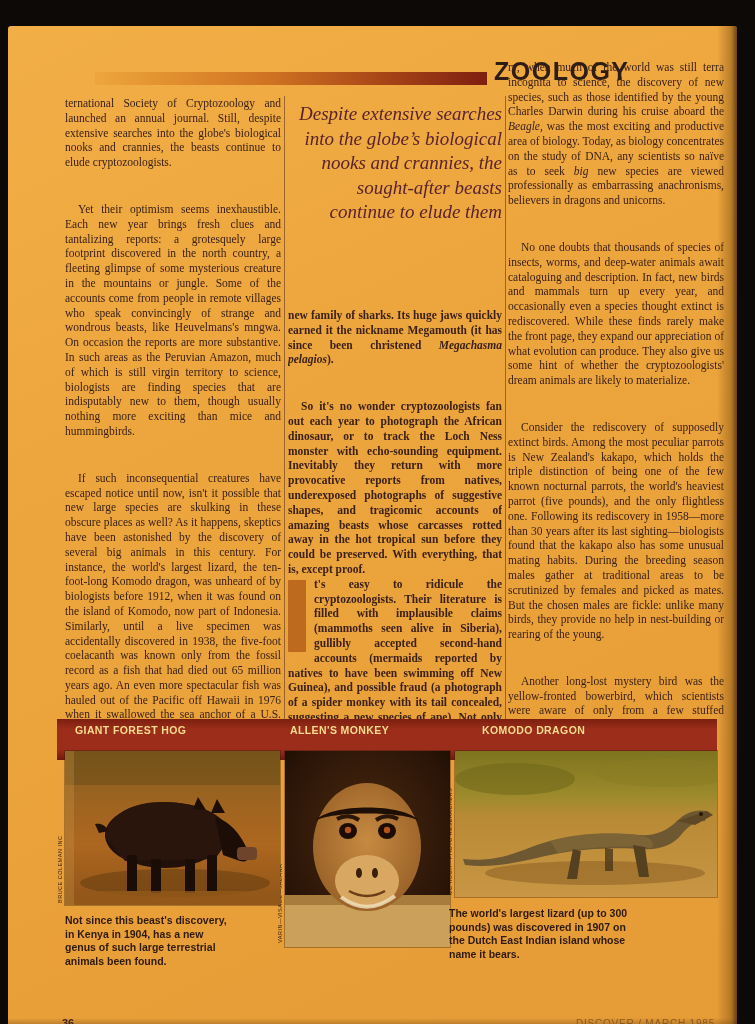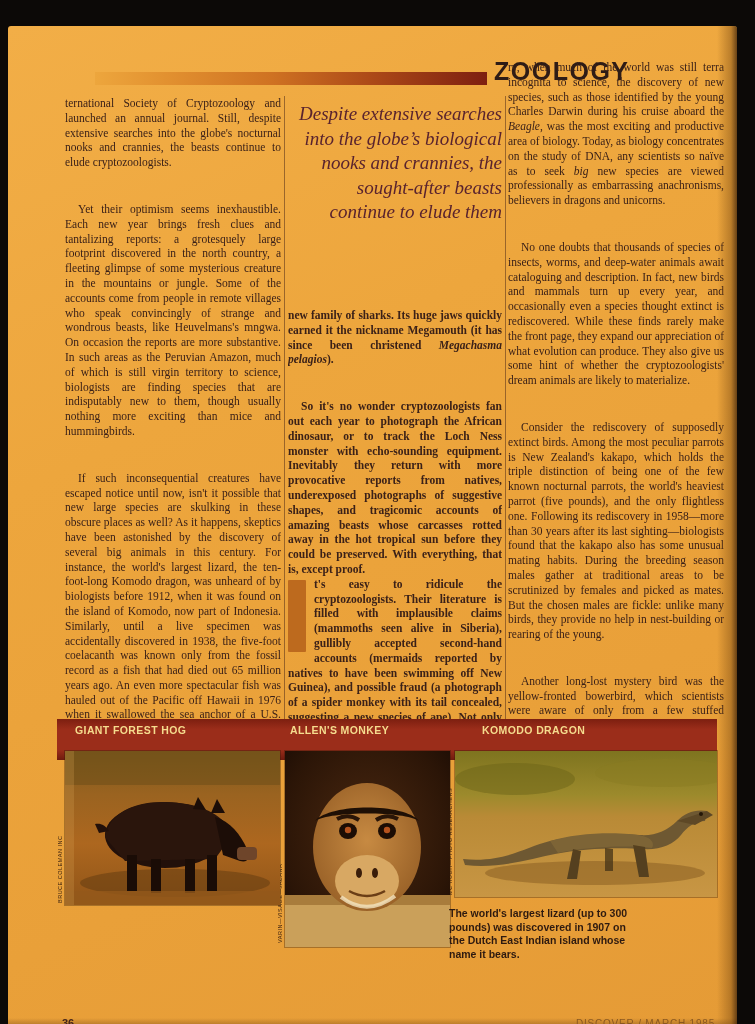--- a/index.html
+++ b/index.html
@@ -113,21 +113,21 @@
 
 <div class="page">
 
   <div class="header-bar"></div>
   <div class="page-title">ZOOLOGY</div>
 
   <div class="col-rule" id="rule1"></div>
   <div class="col-rule" id="rule2"></div>
 
   <div class="col" id="col1">
-      <p><span>ternational Society of Cryptozoology and launched an annual journal. Still, despite extensive searches into the globe's nocturnal nooks and crannies, the beasts continue to elude cryptozoologists.</span></p>
+      <p><span>ternational Society of Cryptozoology and launched an annual journal. Still, despite extensive searches into the globe's biological nooks and crannies, the beasts continue to elude cryptozoologists.</span></p>
       <p class="indent"><span>Yet their optimism seems inexhaustible. Each new year brings fresh clues and tantalizing reports: a grotesquely large footprint discovered in the north country, a fleeting glimpse of some mysterious creature in the mountains or jungle. Some of the accounts come from people in remote villages who speak convincingly of strange and wondrous beasts, like Heuvelmans's mngwa. On occasion the reports are more substantive. In such areas as the Peruvian Amazon, much of which is still virgin territory to science, biologists are finding species that are indisputably new to them, though usually nothing more exciting than mice and hummingbirds.</span></p>
       <p class="indent"><span>If such inconsequential creatures have escaped notice until now, isn't it possible that new large species are skulking in these obscure places as well? As it happens, skeptics have been astonished by the discovery of several big animals in this century. For instance, the world's largest lizard, the ten-foot-long Komodo dragon, was unheard of by biologists before 1912, when it was found on the island of Komodo, now part of Indonesia. Similarly, until a live specimen was accidentally discovered in 1938, the five-foot coelacanth was known only from the fossil record as a fish that had died out 65 million years ago. An even more spectacular fish was hauled out of the Pacific off Hawaii in 1976 when it swallowed the sea anchor of a U.S. naval vessel: a plankton-feeding shark 14 ¾ feet long, the “first” member of an entirely</span></p>
     </div>
 
   <div class="pull-quote">Despite extensive searches into the globe’s biological nooks and crannies, the sought-after beasts continue to elude them</div>
   <div class="col" id="col2-body">
       <p><span>new family of sharks. Its huge jaws quickly earned it the nickname Megamouth (it has since been christened </span><span class="italic">Megachasma pelagios</span><span>).</span></p>
       <p class="indent"><span>So it's no wonder cryptozoologists fan out each year to photograph the African dinosaur, or to track the Loch Ness monster with echo-sounding equipment. Inevitably they return with more provocative reports from natives, underexposed photographs of suggestive shapes, and tragicomic accounts of amazing beasts whose carcasses rotted away in the hot tropical sun before they could be preserved. With everything, that is, except proof.</span></p>
       <p><span class="dropcap-block"></span><span>t's easy to ridicule the cryptozoologists. Their literature is filled with implausible claims (mammoths seen alive in Siberia), gullibly accepted second-hand accounts (mermaids reported by natives to have been swimming off New Guinea), and possible fraud (a photograph of a spider monkey with its tail concealed, suggesting a new species of ape). Not only do cryptozoologists fail at their goals, but their goals are also badly out of scientific fashion. In the nineteenth centu-</span></p>
     </div>
@@ -228,18 +228,19 @@
       <path d="M8 108 C50 112 70 96 95 90 C120 84 160 82 185 84 C200 85 212 80 222 70 C230 62 240 58 252 60 L250 70 C240 70 232 76 226 84 C218 94 205 99 188 98 C160 96 125 98 100 103 C75 108 45 118 10 114 Z" fill="#6e5832"></path>
       <path d="M95 90 C120 82 165 80 188 85 C196 87 200 92 197 97 C170 94 130 96 103 102 Z" fill="#7d6436"></path>
       <path d="M222 70 L252 60 L258 64 L240 74 Z" fill="#5e4826"></path>
       <path d="M118 98 L112 128 L122 128 L126 100 Z" fill="#55401f"></path>
       <path d="M178 94 L184 126 L194 126 L190 96 Z" fill="#55401f"></path>
       <path d="M150 97 L150 120 L158 120 L158 98 Z" fill="#4a3719" opacity="0.8"></path>
       <ellipse cx="246" cy="63" rx="2" ry="2" fill="#241708"></ellipse>
     </svg>
   </div>
 
+  <div class="caption" id="caption-0">Not since this beast's discovery, in Kenya in 1904, has a new genus of such large terrestrial animals been found.</div>
   <div class="caption" id="caption-2">The world's largest lizard (up to 300 pounds) was discovered in 1907 on the Dutch East Indian island whose name it bears.</div>
 
   <div class="page-number">36</div>
   <div class="magazine-line">DISCOVER / MARCH 1985</div>
 
 </div>
 
 </body></html>

